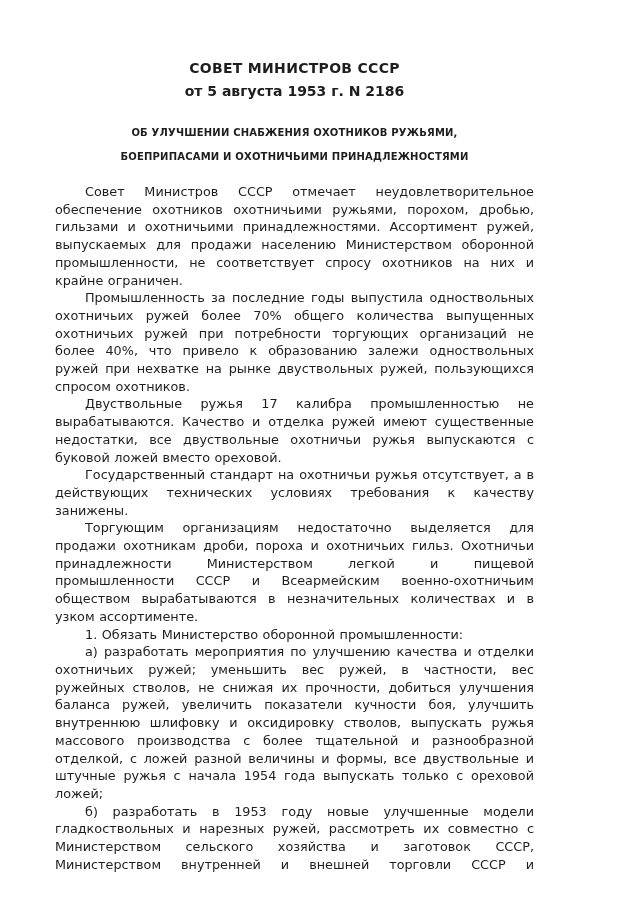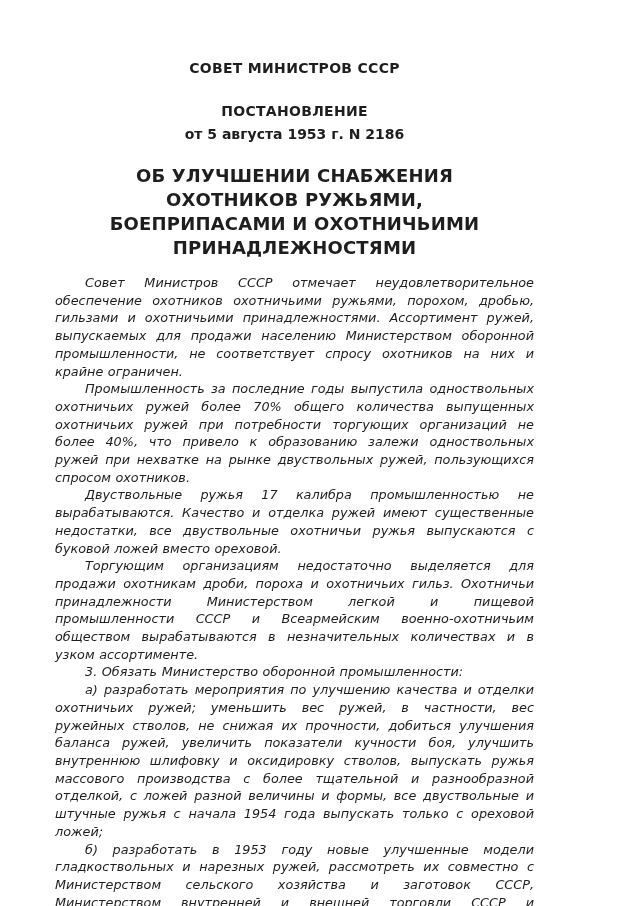--- a/index.html
+++ b/index.html
@@ -35,58 +35,57 @@
     letter-spacing: 0.3px;
   }
   .h-date {
     margin-top: 7px;
     font-size: 14px;
     line-height: 16px;
   }
   .h-title {
     margin: 22px auto 0 auto;
     max-width: 420px;
-    font-size: 18px;
+    font-size: 10px;
     line-height: 24px;
     font-weight: 700;
     letter-spacing: 0.2px;
   }
   .doc-body {
     margin-top: 14px;
     font-size: 12.8px;
     line-height: 17.7px;
     text-align: justify;
   }
   .doc-body p {
     margin: 0;
     padding: 0;
     text-indent: 30px;
     word-spacing: 0.5px;
-    font-style: italic;
   }
   
   .doc-body p.cutoff {
     text-align-last: justify;
   }
 </style>
 </head>
 <body>
 
 <div class="page">
 
   <header class="doc-header">
     <div class="h-authority">СОВЕТ МИНИСТРОВ СССР</div>
-    <div class="h-type">ПОСТАНОВЛЕНИЕ</div>
     <div class="h-date">от 5 августа 1953 г. N 2186</div>
     <h1 class="h-title">ОБ УЛУЧШЕНИИ СНАБЖЕНИЯ ОХОТНИКОВ РУЖЬЯМИ, БОЕПРИПАСАМИ И ОХОТНИЧЬИМИ ПРИНАДЛЕЖНОСТЯМИ</h1>
   </header>
 
   <main class="doc-body">
     <p>Совет Министров СССР отмечает неудовлетворительное обеспечение охотников охотничьими ружьями, порохом, дробью, гильзами и охотничьими принадлежностями. Ассортимент ружей, выпускаемых для продажи населению Министерством оборонной промышленности, не соответствует спросу охотников на них и крайне ограничен.</p>
     <p>Промышленность за последние годы выпустила одноствольных охотничьих ружей более 70% общего количества выпущенных охотничьих ружей при потребности торгующих организаций не более 40%, что привело к образованию залежи одноствольных ружей при нехватке на рынке двуствольных ружей, пользующихся спросом охотников.</p>
     <p>Двуствольные ружья 17 калибра промышленностью не вырабатываются. Качество и отделка ружей имеют существенные недостатки, все двуствольные охотничьи ружья выпускаются с буковой ложей вместо ореховой.</p>
+    <p>Государственный стандарт на охотничьи ружья отсутствует, а в действующих технических условиях требования к качеству занижены.</p>
     <p>Торгующим организациям недостаточно выделяется для продажи охотникам дроби, пороха и охотничьих гильз. Охотничьи принадлежности Министерством легкой и пищевой промышленности СССР и Всеармейским военно-охотничьим обществом вырабатываются в незначительных количествах и в узком ассортименте.</p>
-    <p>3. Обязать Министерство оборонной промышленности:</p>
+    <p>1. Обязать Министерство оборонной промышленности:</p>
     <p>а) разработать мероприятия по улучшению качества и отделки охотничьих ружей; уменьшить вес ружей, в частности, вес ружейных стволов, не снижая их прочности, добиться улучшения баланса ружей, увеличить показатели кучности боя, улучшить внутреннюю шлифовку и оксидировку стволов, выпускать ружья массового производства с более тщательной и разнообразной отделкой, с ложей разной величины и формы, все двуствольные и штучные ружья с начала 1954 года выпускать только с ореховой ложей;</p>
     <p class="cutoff">б) разработать в 1953 году новые улучшенные модели гладкоствольных и нарезных ружей, рассмотреть их совместно с Министерством сельского хозяйства и заготовок СССР, Министерством внутренней и внешней торговли СССР и</p>
   </main>
 
 </div>
 
 </body></html>

